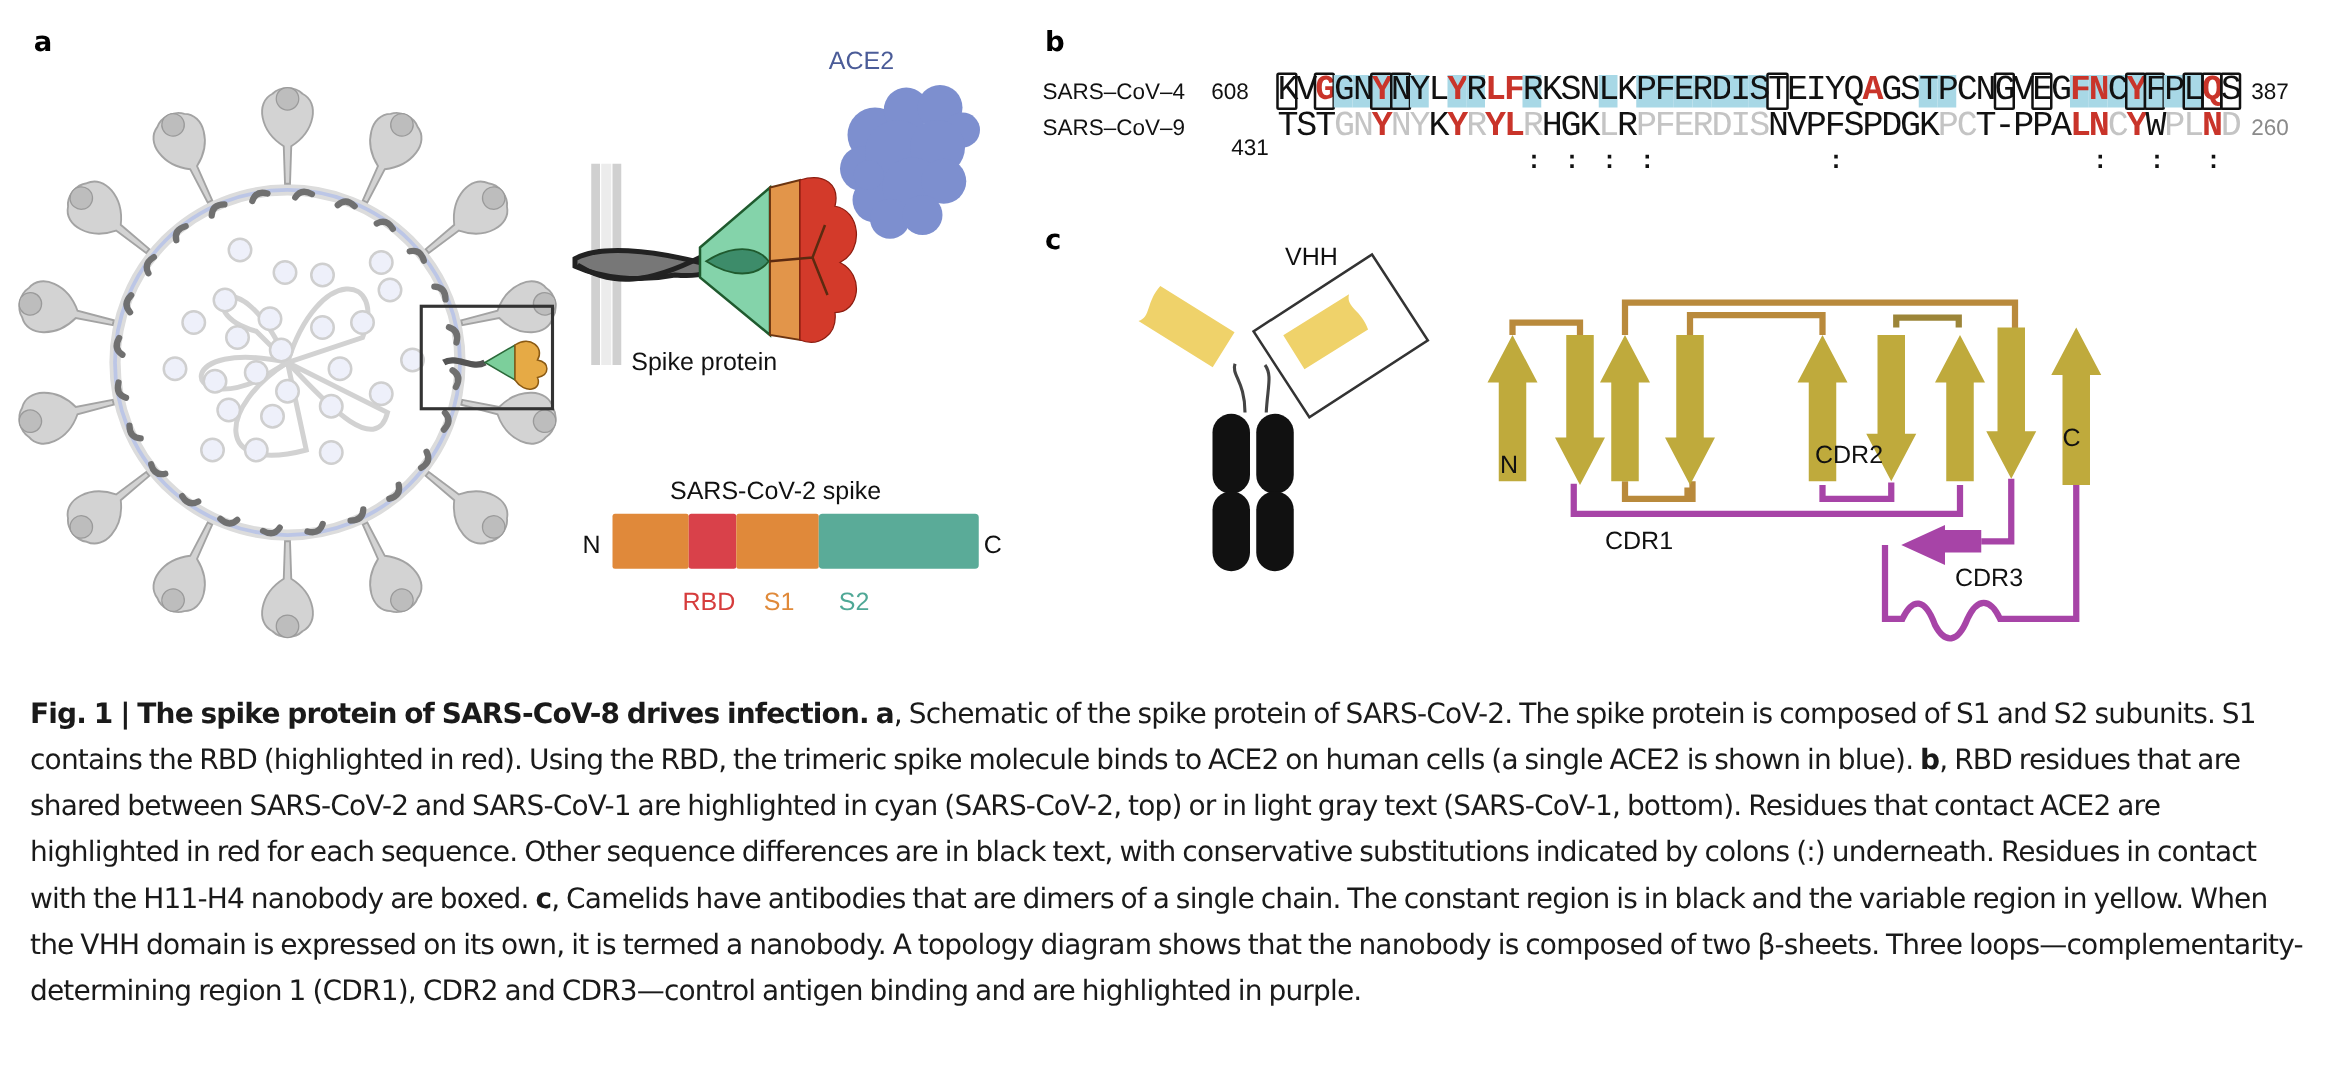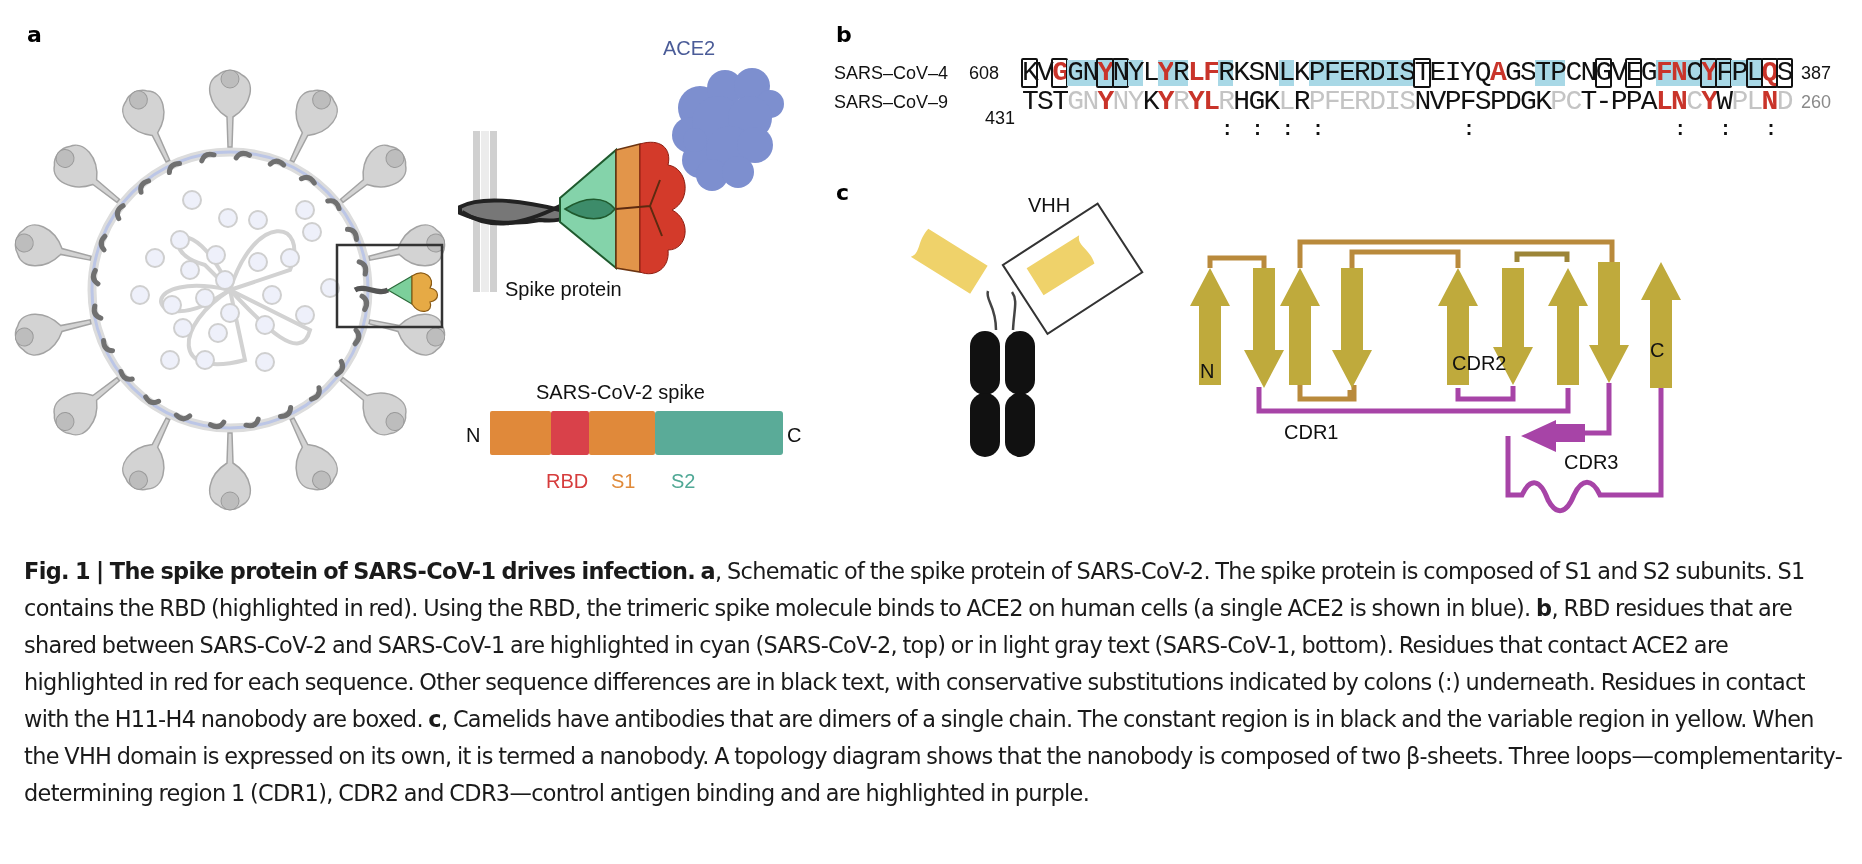--- a/index.html
+++ b/index.html
@@ -318,15 +318,15 @@
     <span class="colon" style="left: 229.5px;">:</span>
     <span class="colon" style="left: 259.7px;">:</span>
     <span class="colon" style="left: 289.9px;">:</span>
     <span class="colon" style="left: 440.9px;">:</span>
     <span class="colon" style="left: 652.3px;">:</span>
     <span class="colon" style="left: 697.6px;">:</span>
     <span class="colon" style="left: 742.9px;">:</span>
   </div>
 
 <div class="caption">
-  <b>Fig. 1 | The spike protein of SARS-CoV-1 drives infection.</b>
+  <b>Fig. 1 | The spike protein of SARS-CoV-8 drives infection.</b>
   <b>a</b><span>, Schematic of the spike protein of SARS-CoV-2. The spike protein is composed of S1 and S2 subunits. S1 contains the RBD (highlighted in red). Using the RBD, the trimeric spike molecule binds to ACE2 on human cells (a single ACE2 is shown in blue). </span><b>b</b><span>, RBD residues that are shared between SARS-CoV-2 and SARS-CoV-1 are highlighted in cyan (SARS-CoV-2, top) or in light gray text (SARS-CoV-1, bottom). Residues that contact ACE2 are highlighted in red for each sequence. Other sequence differences are in black text, with conservative substitutions indicated by colons (:) underneath. Residues in contact with the H11-H4 nanobody are boxed. </span><b>c</b><span>, Camelids have antibodies that are dimers of a single chain. The constant region is in black and the variable region in yellow. When the VHH domain is expressed on its own, it is termed a nanobody. A topology diagram shows that the nanobody is composed of two β-sheets. Three loops—complementarity-determining region 1 (CDR1), CDR2 and CDR3—control antigen binding and are highlighted in purple.</span>
 </div>
 
 </body></html>

